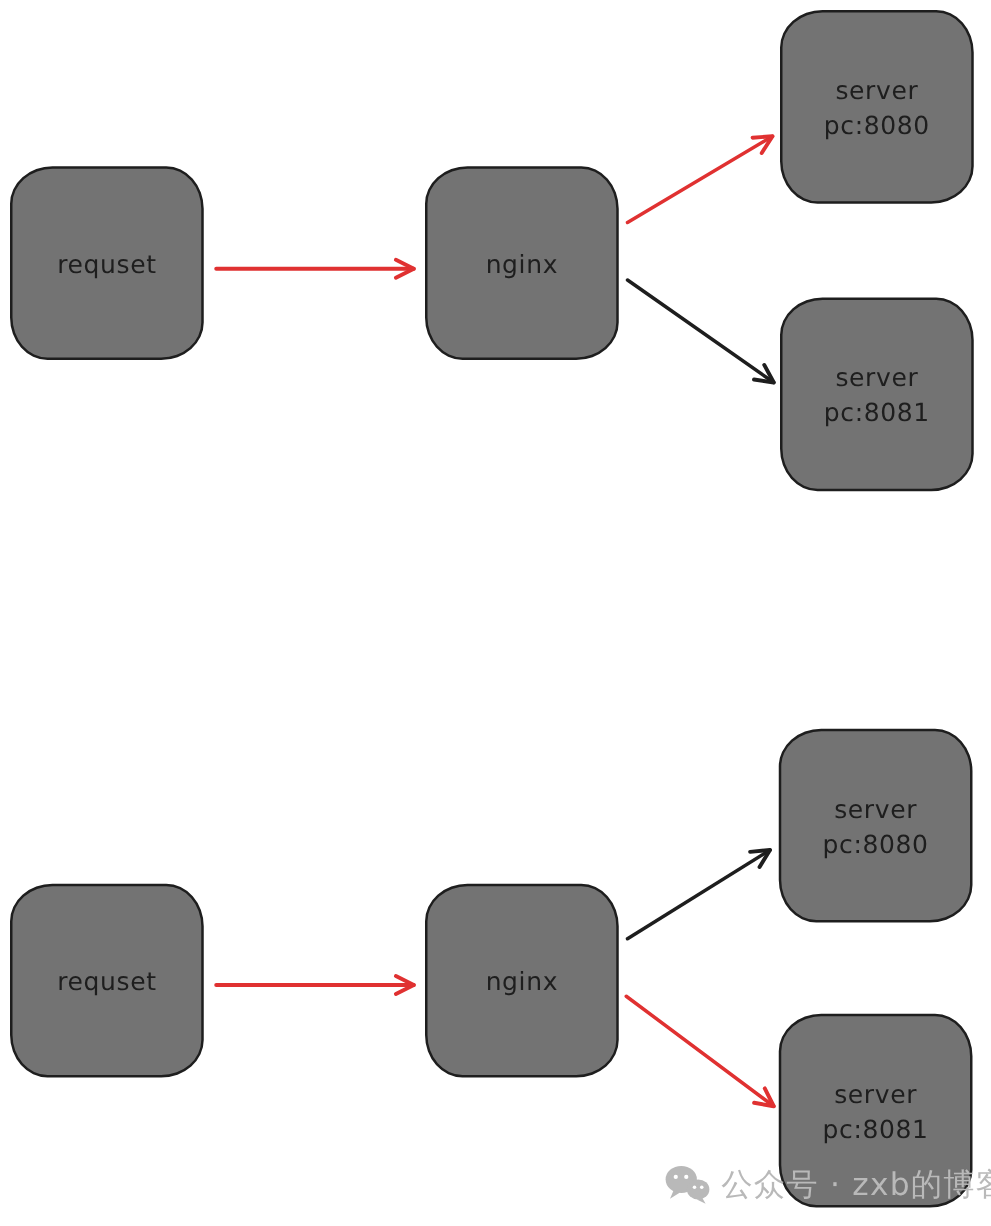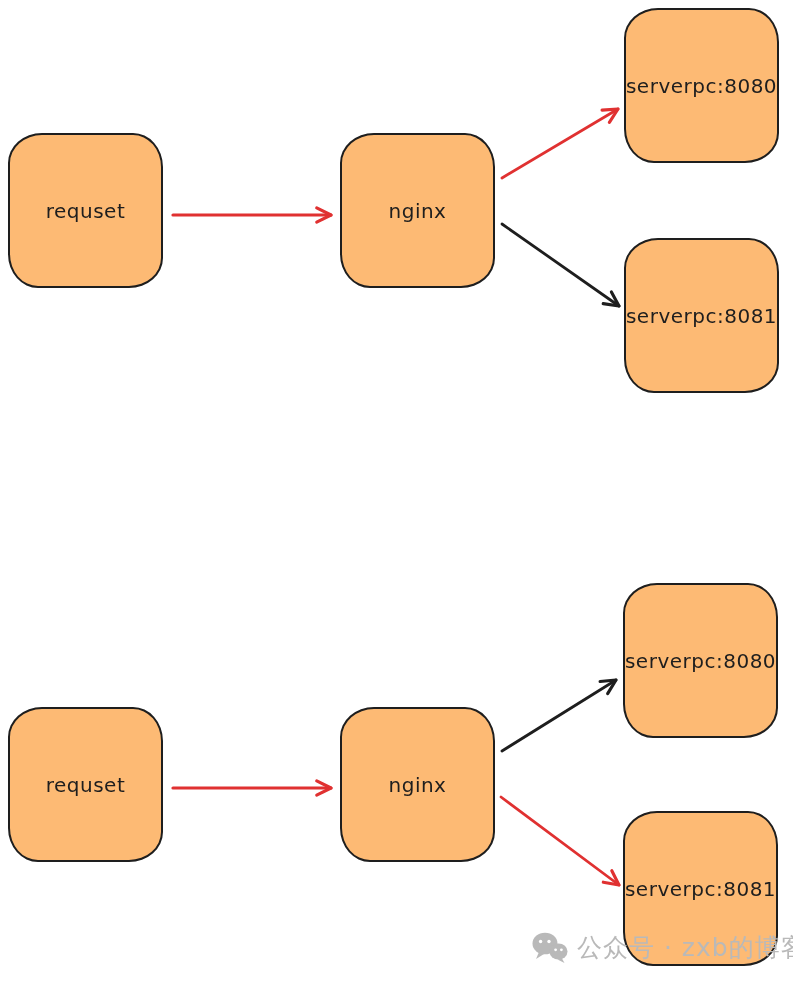--- a/index.html
+++ b/index.html
@@ -18,25 +18,25 @@
   .arrows {
     position: absolute;
     left: 0;
     top: 0;
     pointer-events: none;
   }
   .node {
     position: absolute;
     width: 155px;
     height: 155px;
-    background: #fdba74;
+    background: #737373;
     border: 2.5px solid #1e1e1e;
     border-radius: 34px 30px 34px 30px / 30px 34px 30px 34px;
     display: flex;
-    flex-direction: row;
+    flex-direction: column;
     align-items: center;
     justify-content: center;
     color: #1e1e1e;
     font-size: 20px;
     line-height: 28px;
     letter-spacing: 0.5px;
     text-align: center;
     box-sizing: border-box;
   }
   

